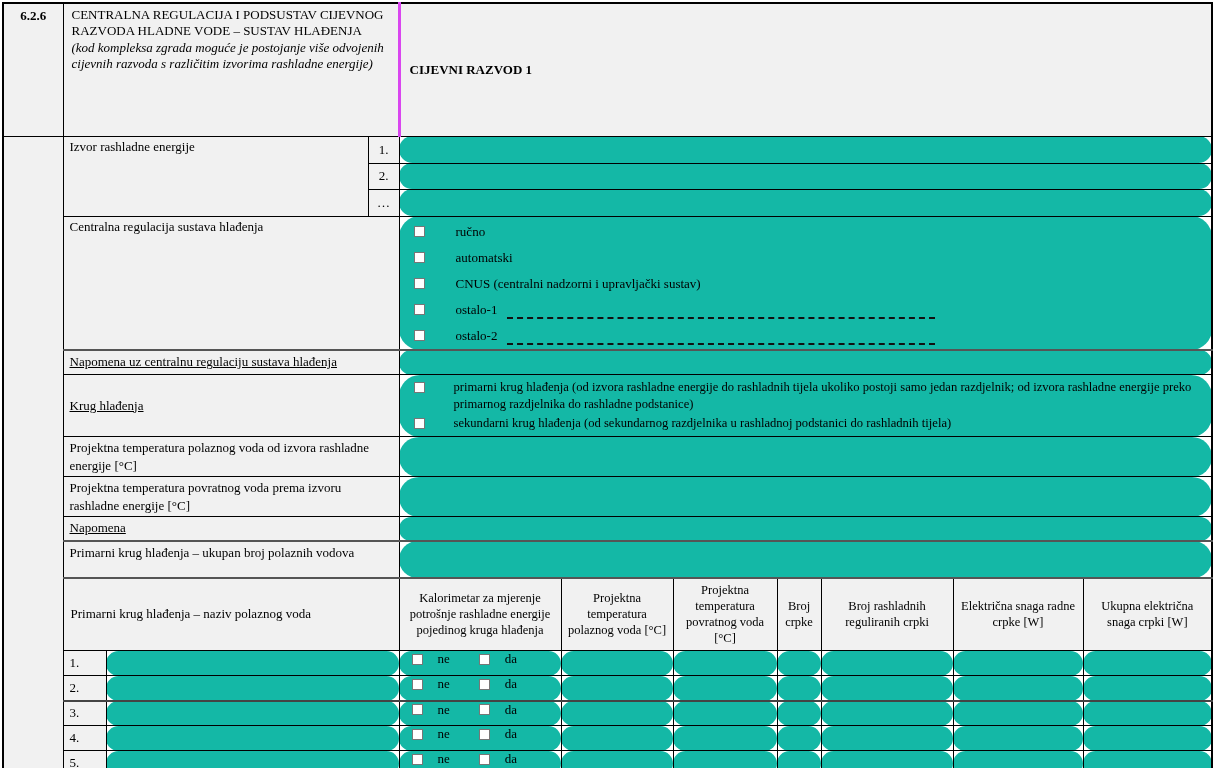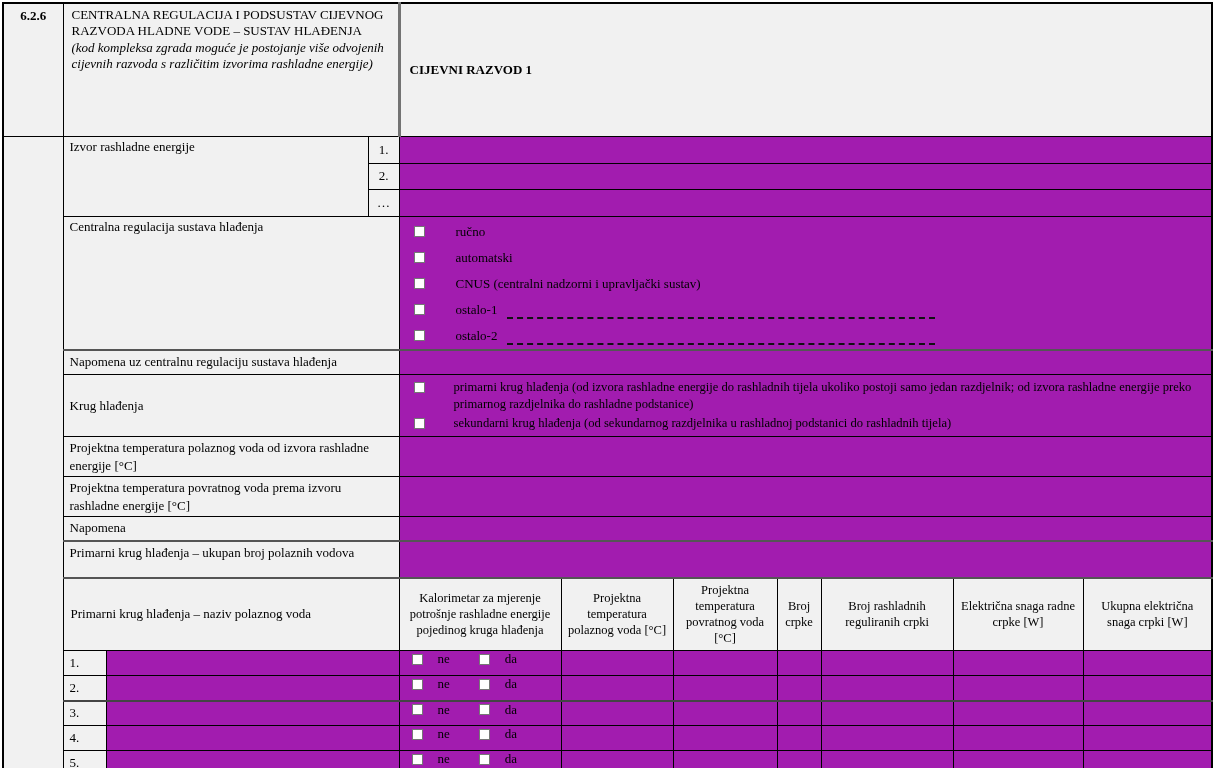--- a/index.html
+++ b/index.html
@@ -1,27 +1,27 @@
 <!DOCTYPE html>
 <html><head>
 <meta charset="utf-8">
 <style>
   html,body{margin:0;padding:0;background:#fff;}
   body{width:1215px;height:768px;overflow:hidden;font-family:"Liberation Serif",serif;color:#000;}
   table.form{border-collapse:collapse;table-layout:fixed;width:1211px;margin:2px 0 0 2px;border:2px solid #000;}
   td{border:1px solid #000;background:#f1f1f1;font-size:13px;padding:0;vertical-align:top;overflow:hidden;}
-  td.white{background:#a21caf;}
+  td.white{background:#14b8a6;border-radius:21px;}
   td.labelcell{padding:2px 6px;}
-  td.midlabel{vertical-align:middle;padding:2px 6px;}
+  td.midlabel{vertical-align:middle;padding:2px 6px;text-decoration:underline;}
   td.numcell{text-align:center;vertical-align:middle;}
   td.titlecell{padding:3px 8px;line-height:1.25;}
   .t-bold{font-weight:normal;}
   .t-italic{font-style:italic;}
   td.sectionnum{text-align:center;padding-top:4px;font-weight:bold;}
-  td.pipe1{vertical-align:middle;font-weight:bold;padding-left:9px;border-left:3px solid #737373;}
+  td.pipe1{vertical-align:middle;font-weight:bold;padding-left:9px;border-left:3px solid #d946ef;}
   td.thicktop{border-top:2px solid #555;}
   td.thickbot{border-bottom:2px solid #444;}
   td.thickbot3{border-bottom:3px solid #666;}
   td.hdr{font-size:12.5px;text-align:center;vertical-align:middle;line-height:1.28;padding:2px 3px;}
   td.namehdr{vertical-align:middle;padding:2px 7px;}
   .optrow{display:flex;align-items:center;height:26px;padding-left:14px;}
   .cb{flex:0 0 auto;width:11px;height:11px;border:1px solid #777;background:#fff;box-sizing:border-box;}
   .optlabel{margin-left:31px;white-space:nowrap;}
   .dash{flex:0 0 auto;width:428px;margin-left:10px;border-bottom:2px dashed #111;transform:translateY(8px);}
   .cirow{display:flex;align-items:flex-start;padding:3px 10px 0 14px;font-size:12.6px;line-height:1.32;}

